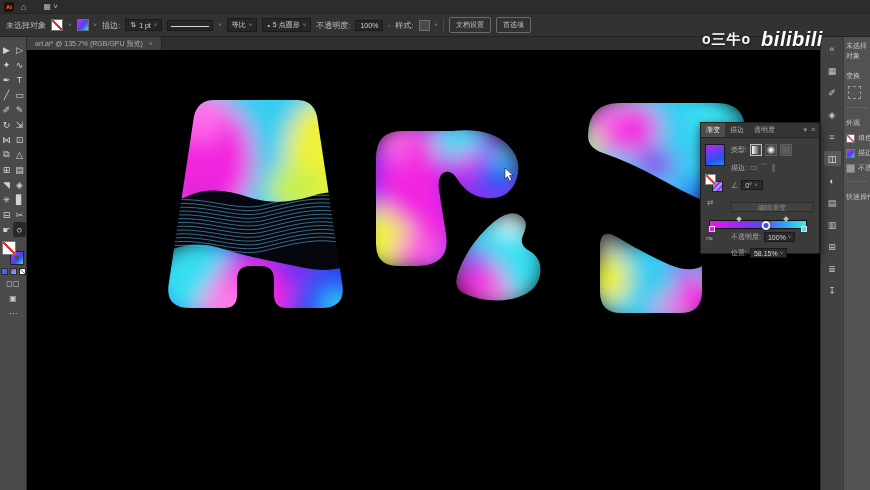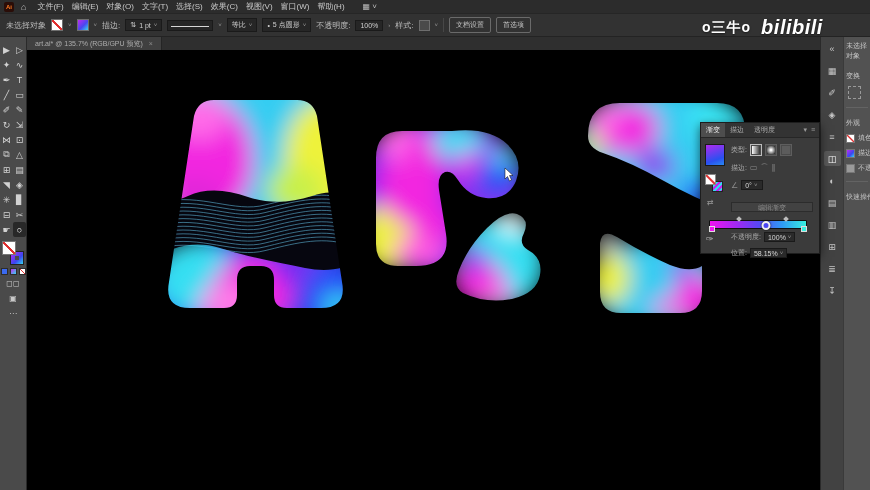--- a/index.html
+++ b/index.html
@@ -108,44 +108,33 @@
     border:1px solid #2c2c2c; color:#8b8b8b; text-align:center; line-height:10px; }
   .gslider { position:absolute; left:8px; top:82px; width:98px; height:9px; border:1px solid #111; border-radius:1px; }
   .gstop { position:absolute; bottom:-4px; width:6px; height:6px; border:1px solid #ddd; transform:translateX(-50%); }
   .gmid { position:absolute; top:-4px; width:4px; height:4px; background:#bdbdbd; transform:translateX(-50%) rotate(45deg); }
   .gsel { position:absolute; top:0; width:9px; height:9px; border:2px solid #eee; border-radius:50%;
     background:#4a46f2; transform:translate(-50%,0); box-shadow:0 0 2px #000; }
   .gp-op  { top:94px; }
   .gp-loc { top:110px; }
 
   
-  .wmark { position:absolute; left:702px; top:16px; z-index:60; display:flex; align-items:center; gap:10px;
+  .wmark { position:absolute; left:702px; top:28px; z-index:60; display:flex; align-items:center; gap:10px;
     color:#fff; text-shadow:0 1px 2px rgba(0,0,0,.5); }
   .wm-name { font-size:14px; font-weight:bold; letter-spacing:1px; }
   .wm-bili { font-size:20px; font-weight:800; letter-spacing:.5px; font-style:italic; }
 </style>
 </head>
 <body>
 
 <div class="screen">
 
   <div class="menubar">
     <div class="ai-logo">Ai</div>
     <div class="home-ic">⌂</div>
-    <div style="display:flex;">
-        <span class="mitem">文件(F)</span>
-        <span class="mitem">编辑(E)</span>
-        <span class="mitem">对象(O)</span>
-        <span class="mitem">文字(T)</span>
-        <span class="mitem">选择(S)</span>
-        <span class="mitem">效果(C)</span>
-        <span class="mitem">视图(V)</span>
-        <span class="mitem">窗口(W)</span>
-        <span class="mitem">帮助(H)</span>
-      </div>
     <div class="ws-ic">▦ ˅</div>
   </div>
 
   <div class="cbar">
     <span>未选择对象</span>
     <span class="sw sw-none"></span>
       <span class="caret">˅</span>
     <span class="sw sw-grad"></span>
       <span class="caret">˅</span>
     <span>描边:</span>

